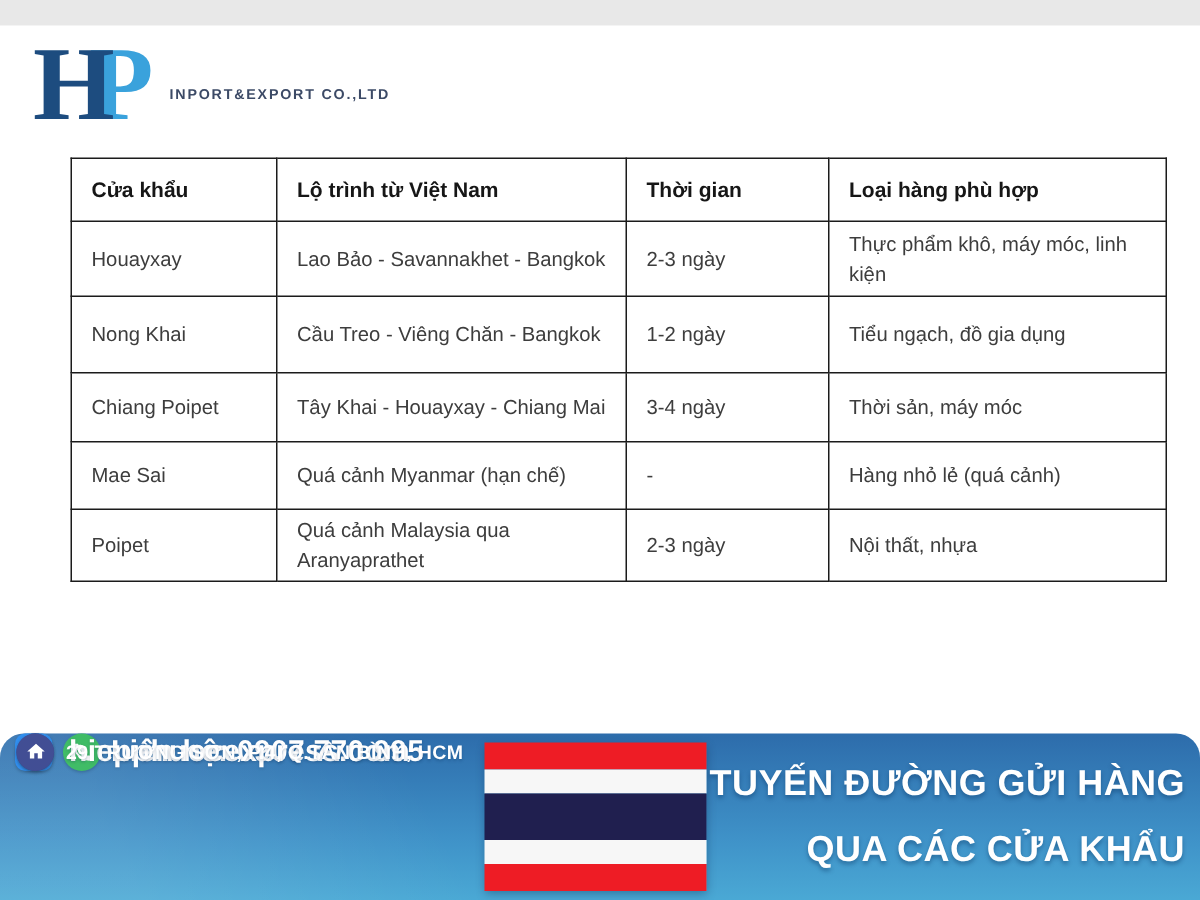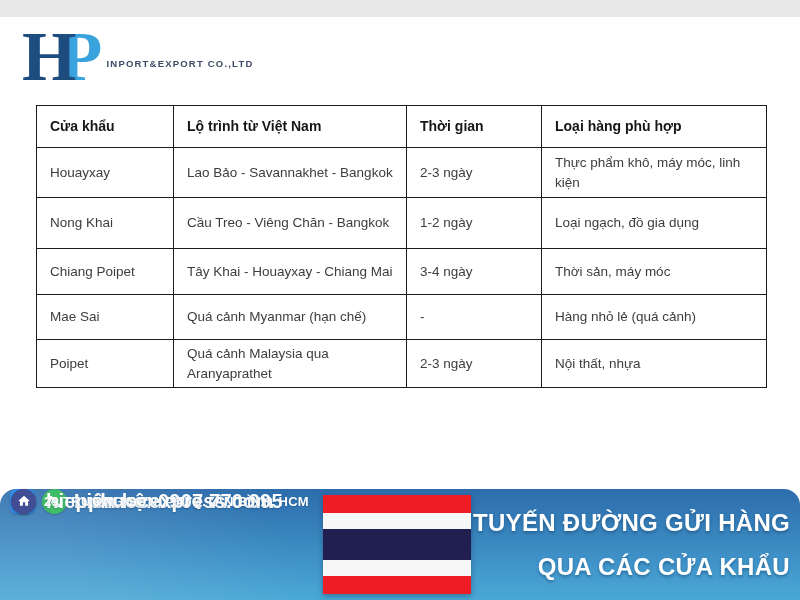--- a/index.html
+++ b/index.html
@@ -14,25 +14,25 @@
   .brand { position:absolute; left:22px; top:8px; height:70px; }
   .logo { position:absolute; left:0; top:0; height:66px; line-height:64px;
           font-family:"Liberation Serif", serif; font-weight:bold; }
   .logo-h { position:relative; z-index:2; font-size:70px; color:#1d4c7f; }
   .logo-p { position:relative; z-index:1; margin-left:-17px; font-size:70px; color:#3aa2dc; }
   .brand-text { position:absolute; left:78px; top:31px; width:160px; text-align:center; }
   .brand-name { font-size:17px; font-weight:bold; letter-spacing:.2px; white-space:nowrap; }
   .bn-primary { color:#163a66; }
   .bn-accent  { color:#2f9ad6; }
   .brand-tagline { margin-top:2px; font-size:9.5px; letter-spacing:1.2px;
-                   color:#3c4a66; font-weight:bold; white-space:nowrap; }
+                   color:#3c4a66; font-weight:bold; white-space:nowrap;text-align:right; }
 
   
   table.routes {
-    position:absolute; left:36px; top:88px; width:730px;
+    position:absolute; left:47px; top:88px; width:730px;
     border-collapse:collapse; table-layout:fixed;
     color:#3d3d3d; font-size:13.5px;
   }
   table.routes th, table.routes td {
     border:1px solid #1b1b1b; vertical-align:middle;
     padding:4px 6px 4px 13px; line-height:1.45; text-align:left;
   }
   table.routes thead tr { height:42px; }
   table.routes th { font-size:14px; font-weight:bold; color:#161616; }
   tbody tr:nth-child(1){ height:50px; }
@@ -129,21 +129,21 @@
       <tr>
         <td>Houayxay</td>
         <td>Lao Bảo - Savannakhet - Bangkok</td>
         <td>2-3 ngày</td>
         <td>Thực phẩm khô, máy móc, linh kiện</td>
       </tr>
       <tr>
         <td>Nong Khai</td>
         <td>Cầu Treo - Viêng Chăn - Bangkok</td>
         <td>1-2 ngày</td>
-        <td>Loại ngạch, đồ gia dụng</td>
+        <td>Tiểu ngạch, đồ gia dụng</td>
       </tr>
       <tr>
         <td>Chiang Poipet</td>
         <td>Tây Khai - Houayxay - Chiang Mai</td>
         <td>3-4 ngày</td>
         <td>Thời sản, máy móc</td>
       </tr>
       <tr>
         <td>Mae Sai</td>
         <td>Quá cảnh Myanmar (hạn chế)</td>

